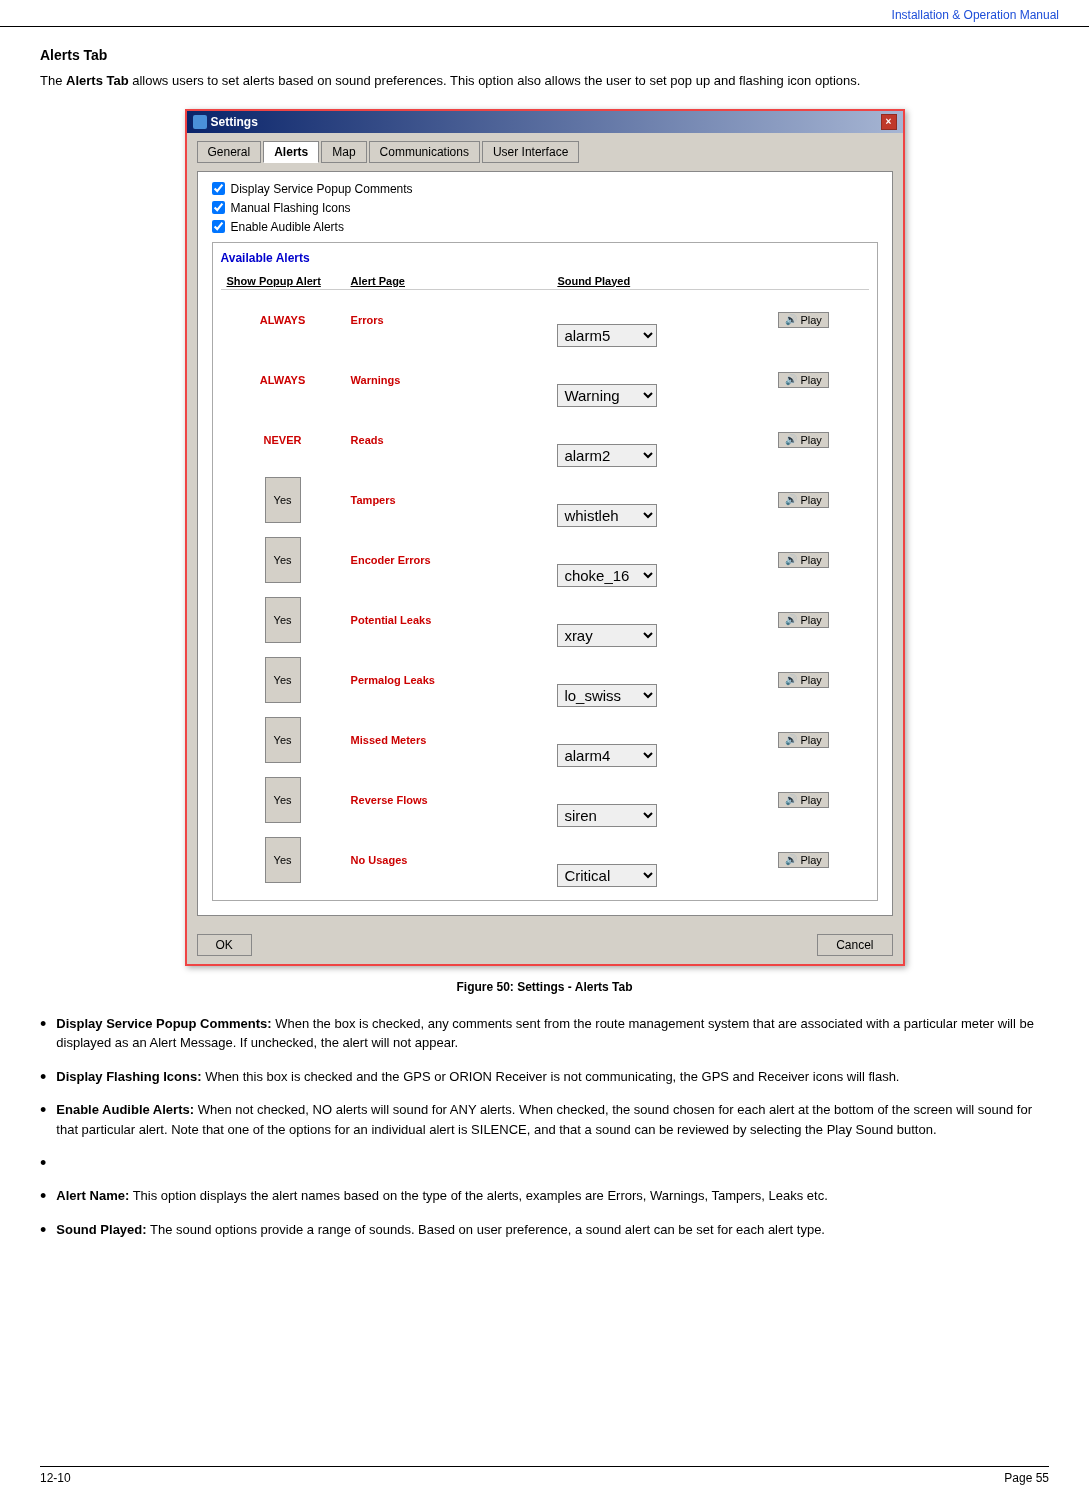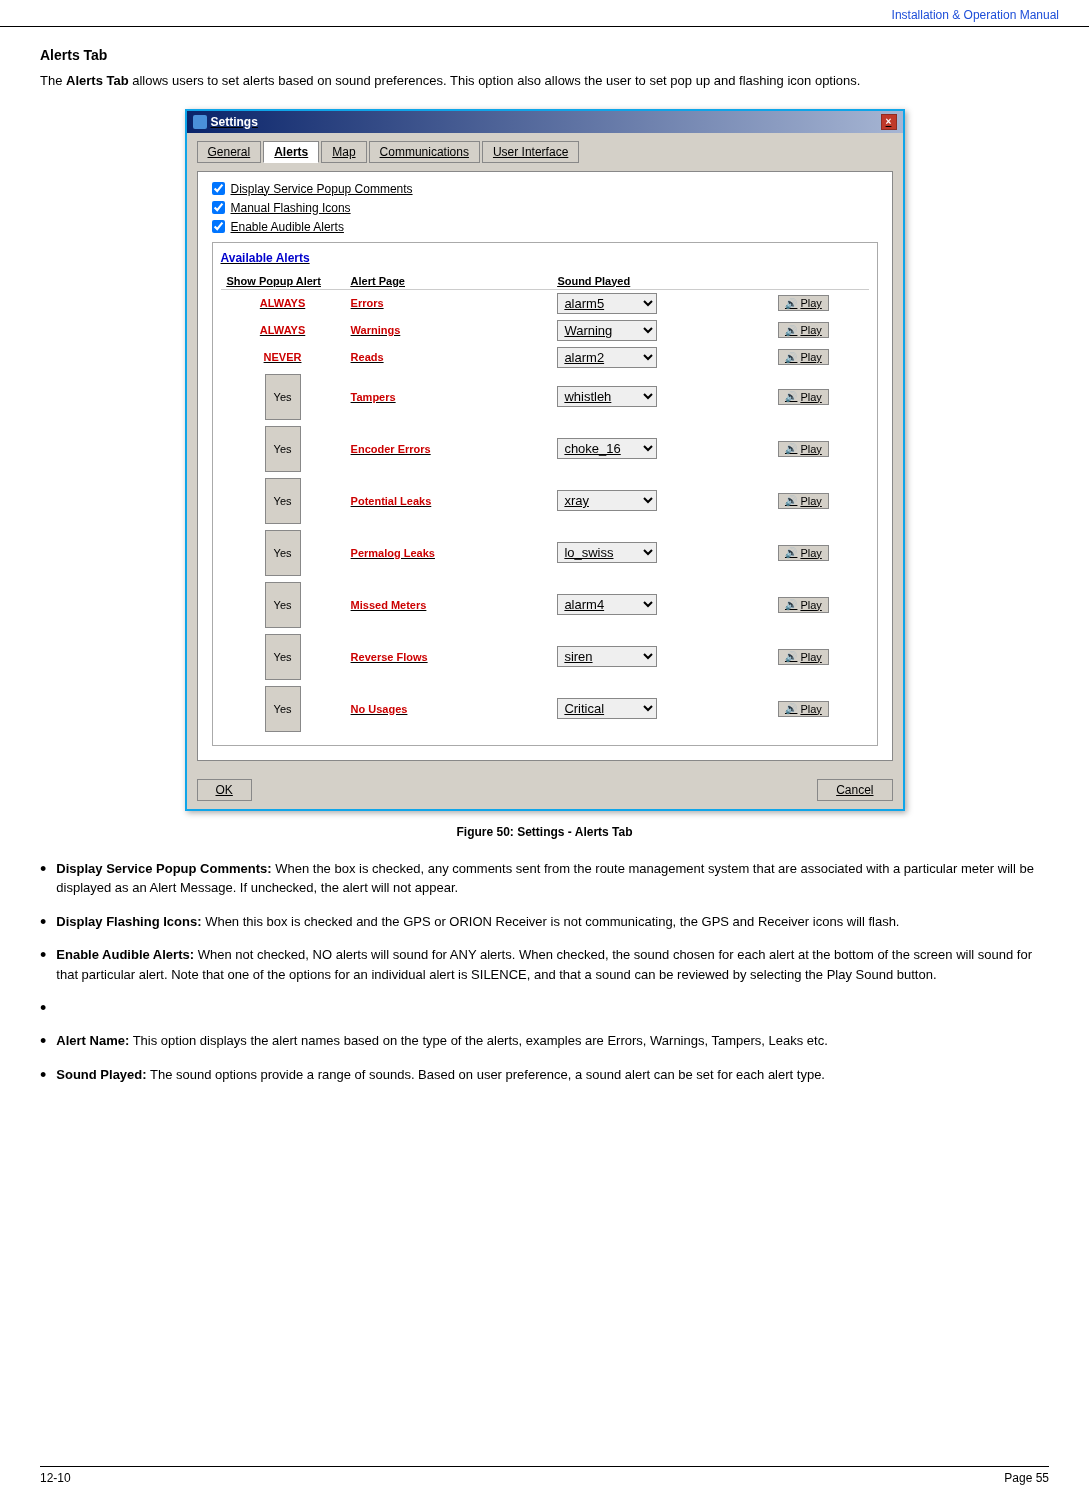--- a/index.html
+++ b/index.html
@@ -30,26 +30,25 @@
     .section-title span {
       font-weight: bold;
     }
     .intro-text {
       font-size: 13px;
       margin-bottom: 18px;
       line-height: 1.5;
     }
     
     .settings-window {
-      border: 2px solid #0ea5e9;
+      border: 2px solid #ef4444;
       background: #f97316;
       width: 720px;
       margin: 0 auto 14px auto;
       box-shadow: 2px 2px 6px #aaa;
-      text-decoration: underline;
     }
     .window-titlebar {
       background: linear-gradient(to right, #0a246a, #a6b5d3);
       color: #fff;
       font-size: 12px;
       font-weight: bold;
       padding: 3px 6px;
       display: flex;
       align-items: center;
       justify-content: space-between;
@@ -174,24 +173,25 @@
       font-weight: bold;
       font-size: 11px;
     }
     .sound-select {
       display: flex;
       align-items: center;
       gap: 2px;
       font-size: 11px;
     }
     .sound-select select {
-      font-size: 13px;
+      font-size: 15px;
       padding: 1px 2px;
       width: 100px;
       border: 1px solid #888;
+      margin-top: 31px;
     }
     .play-btn {
       background: #d4d0c8;
       border: 1px solid #888;
       padding: 1px 6px;
       font-size: 11px;
       cursor: pointer;
       display: flex;
       align-items: center;
       gap: 3px;

